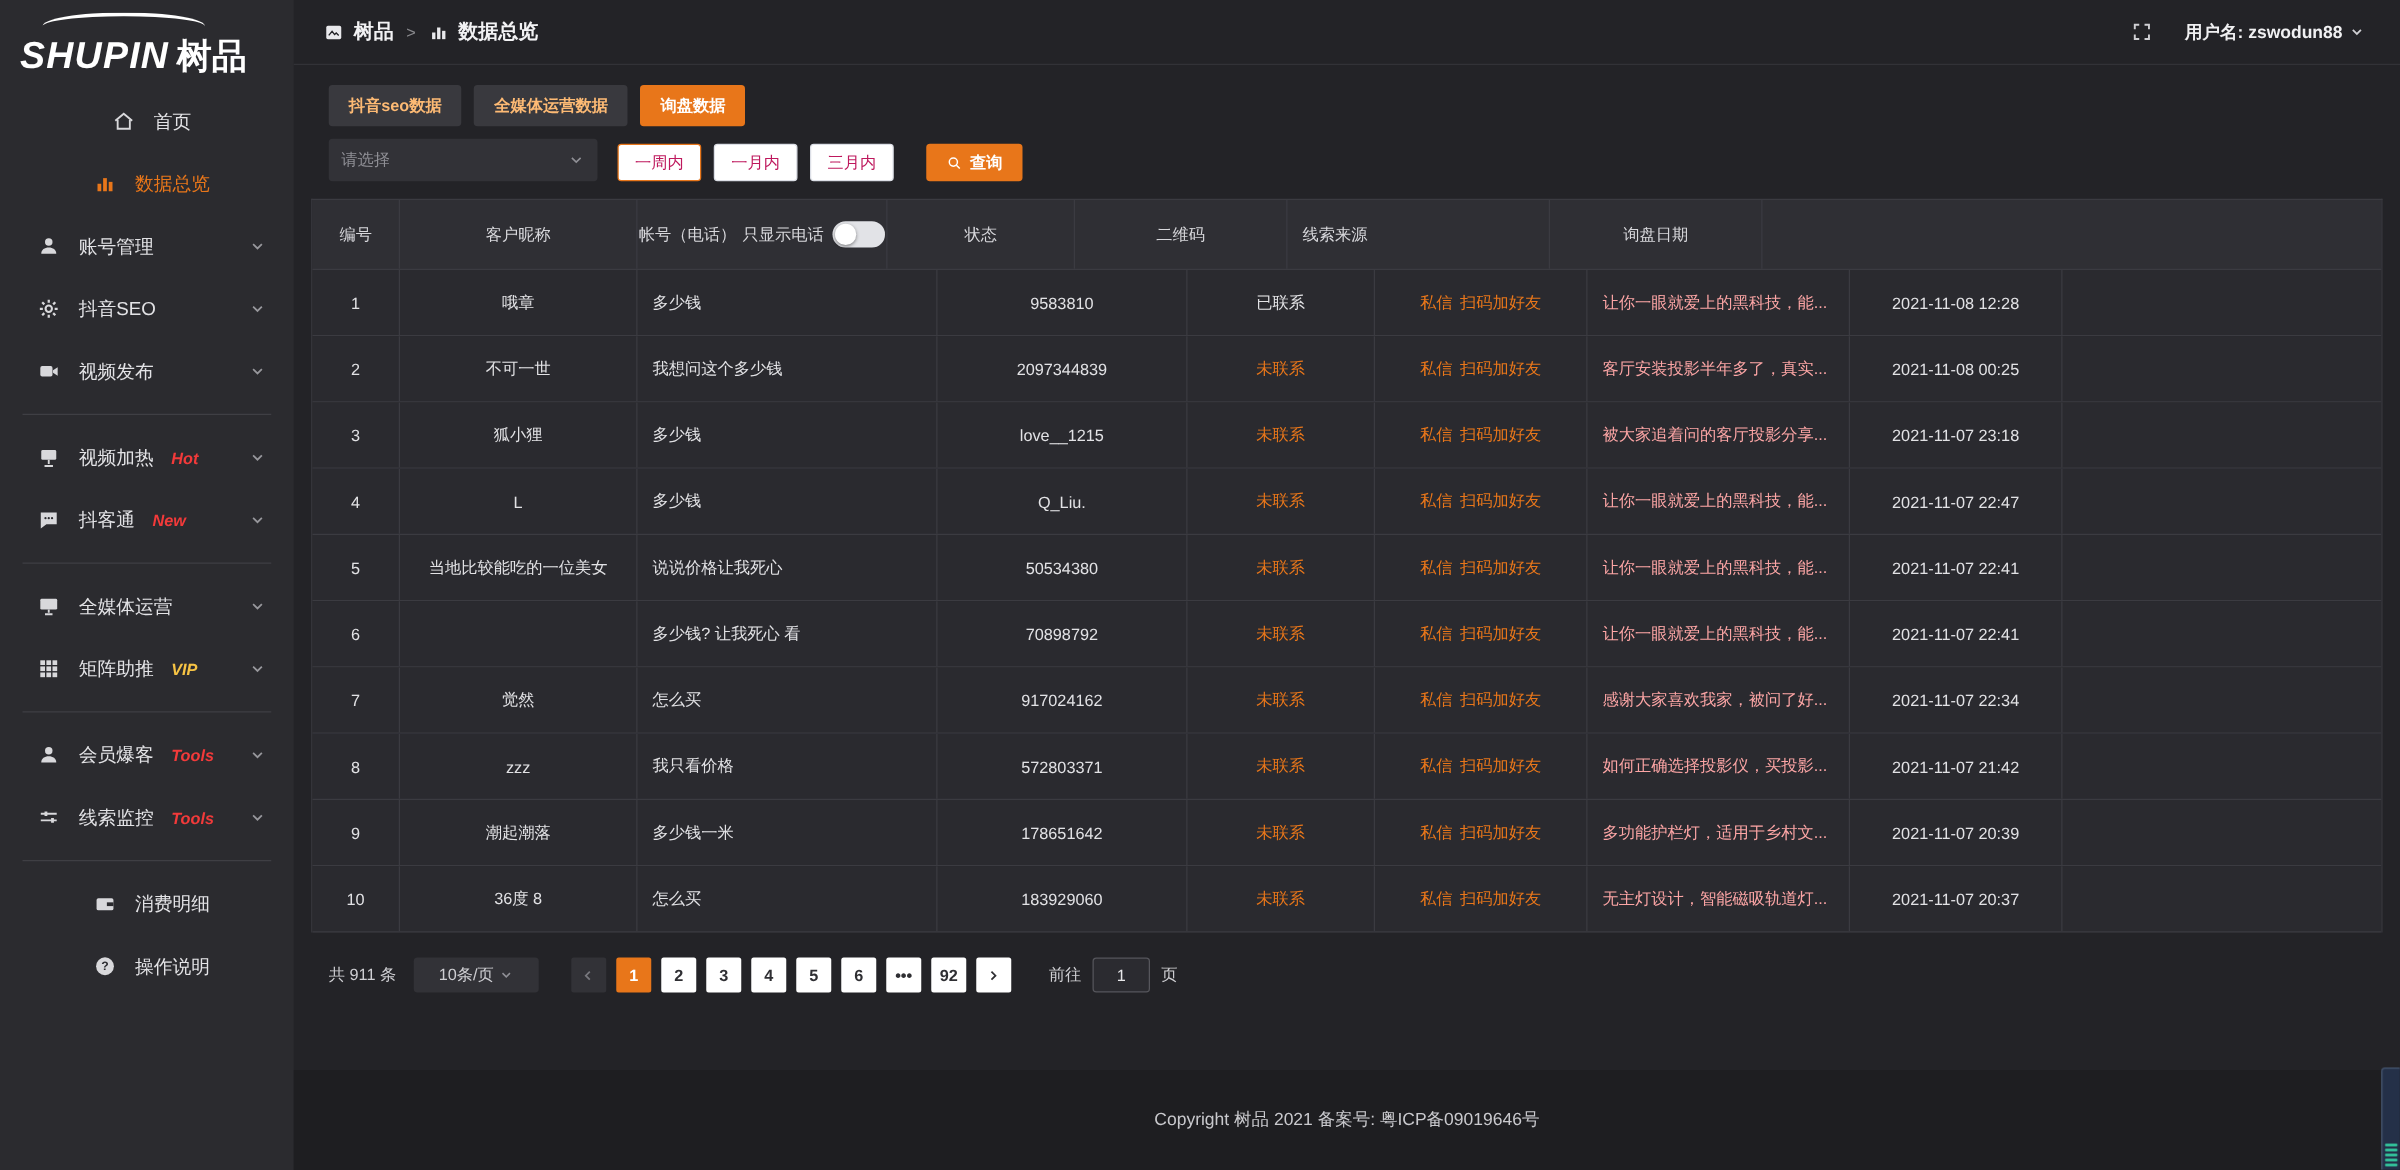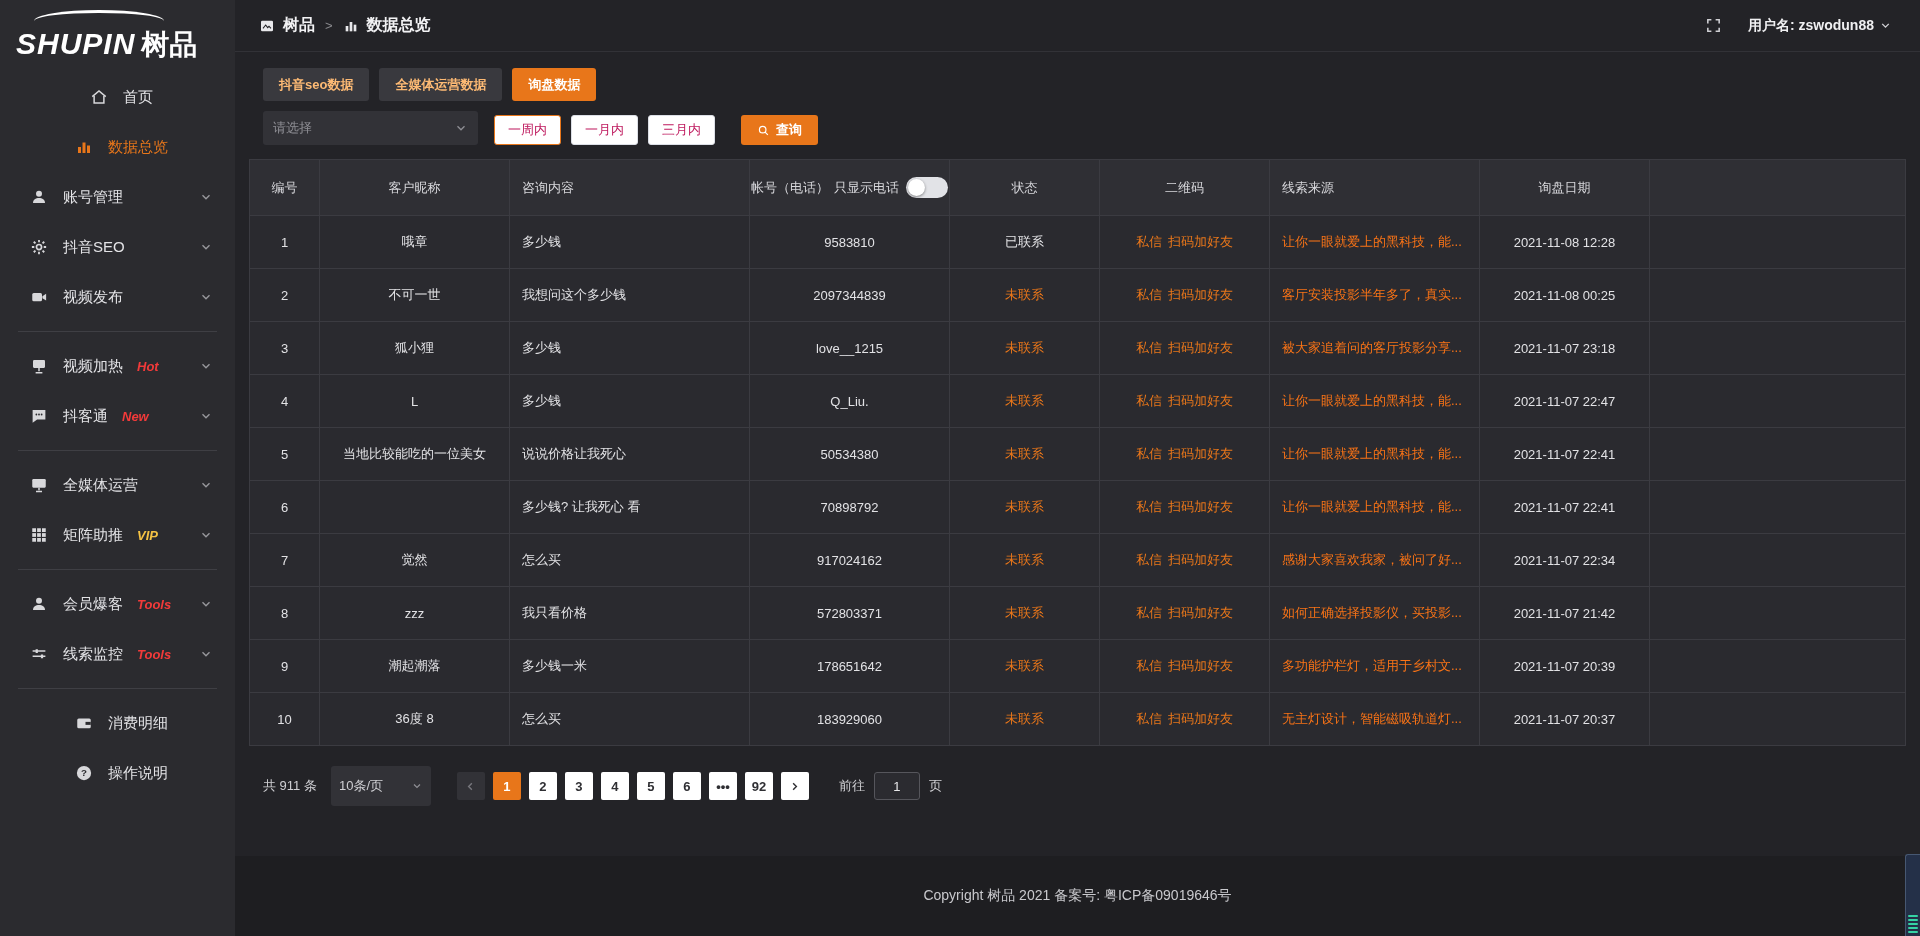--- a/index.html
+++ b/index.html
@@ -71,27 +71,27 @@
   .cfill{flex:1; border-right:none;}
   .head-account { flex-direction:row; justify-content:center; gap:5px; }
   .acct-line2 { display:flex; align-items:center; gap:7px; font-size:13px; }
   .toggle { width:42px; height:21px; background:#e2e3e7; border-radius:11px; position:relative;
     cursor:pointer; flex:0 0 42px; }
   .toggle .knob { position:absolute; left:2px; top:2px; width:17px; height:17px; border-radius:50%;
     background:#fff; box-shadow:0 1px 3px rgba(0,0,0,.45); }
   .orange { color:#e8761a !important; }
   .qr-links { display:flex; gap:6px; }
   .link { color:#e8761a; cursor:pointer; }
-  .src-link { color:#f97316; cursor:pointer; overflow:hidden; text-overflow:ellipsis; white-space:nowrap; }
+  .src-link { color:#fca5a5; cursor:pointer; overflow:hidden; text-overflow:ellipsis; white-space:nowrap; }
 
   
   .pager { margin:20px 0 0 14px; display:flex; align-items:center; font-size:13px; color:#cfcfd3; }
   .pg-total { margin-right:14px; }
-  .pg-size { width:100px; height:40px; background:#323237; border-radius:3px; display:flex;
-    align-items:center; padding:0 8px; color:#cfcfd3; cursor:pointer; margin-right:22px; }
+  .pg-size { width:100px; height:28px; background:#323237; border-radius:3px; display:flex;
+    align-items:center; padding:0 20px; color:#cfcfd3; cursor:pointer; margin-right:22px; }
   .pg-size .sel-chev { margin-left:auto; width:12px; height:12px; color:#8f8f95; }
   .pg-btn { min-width:28px; height:28px; margin:0 4px; border:none; border-radius:2px;
     background:#fff; color:#2f2f33; font-size:13px; font-weight:bold; cursor:pointer;
     display:flex; align-items:center; justify-content:center; font-family:inherit; }
   .pg-btn.active { background:#e8761a; color:#fff; }
   .pg-prev { background:#323237; color:#77777d; }
   .pg-arrow { width:13px; height:13px; }
   .pg-pages { display:flex; align-items:center; }
   .goto { display:flex; align-items:center; gap:9px; margin-left:26px; }
   .goto-input { width:46px; height:28px; background:#2b2b30; border:1px solid #56565c;
@@ -389,21 +389,20 @@
               </svg>
             </span>
           <span>查询</span>
         </button>
       </div>
 
       <div class="table">
         <div class="t-row t-head">
           <div class="t-cell c1">编号</div>
           <div class="t-cell c2">客户昵称</div>
-          <div class="t-cell c3 left">咨询内容</div>
           <div class="t-cell c4 head-account">
             <span>帐号（电话）</span>
             <span class="acct-line2">
               <span>只显示电话</span>
               <span class="toggle">
                   <span class="knob"></span>
                 </span>
             </span>
           </div>
           <div class="t-cell c5">状态</div>

